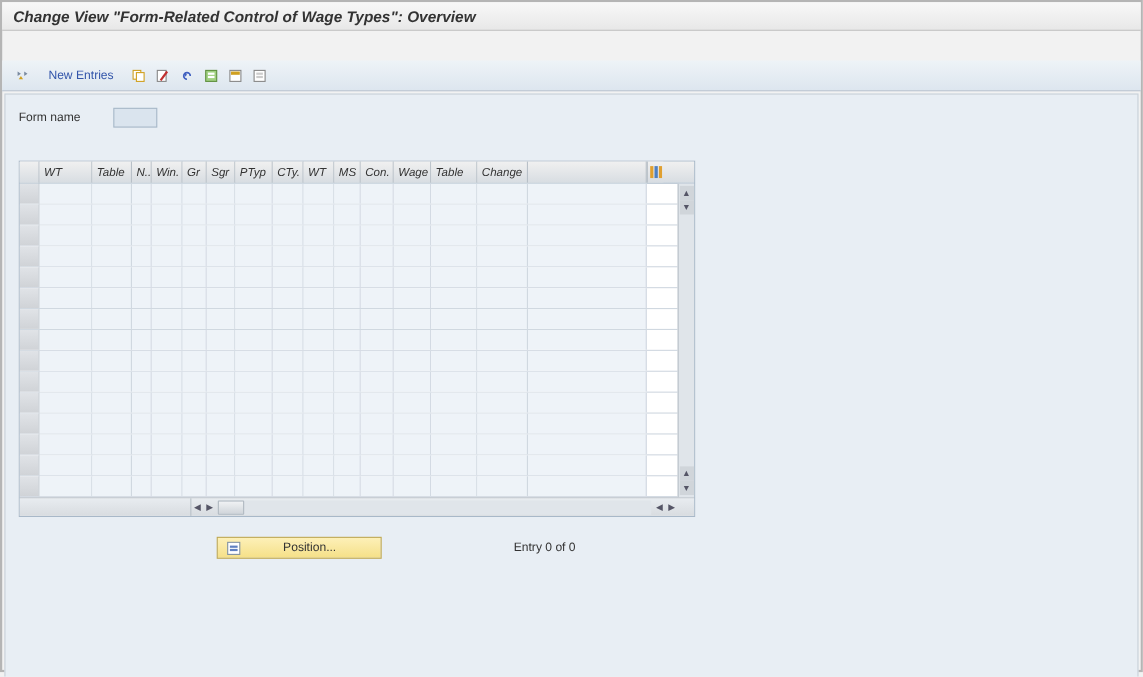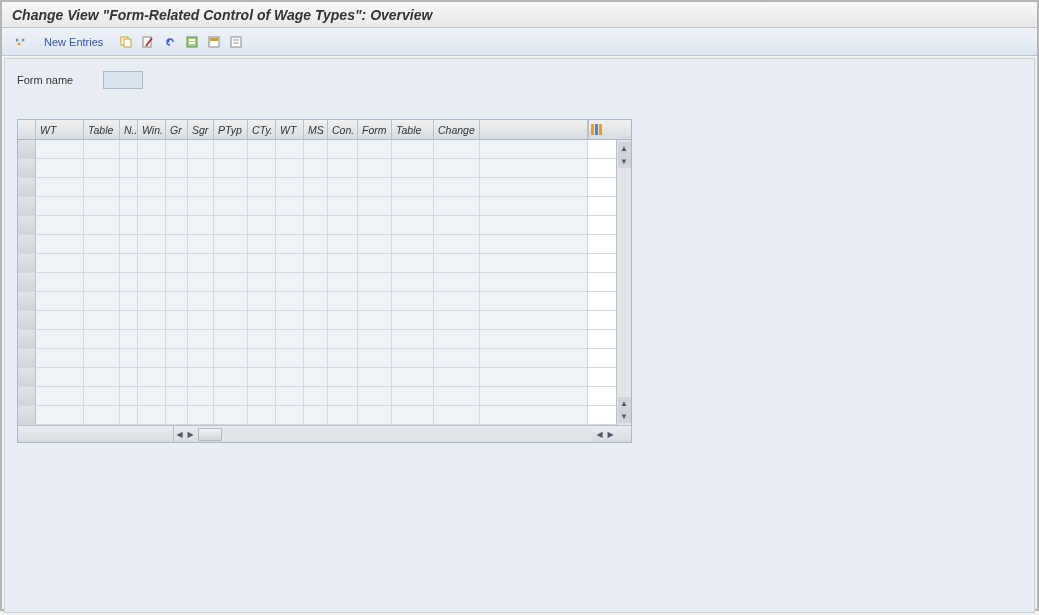--- a/index.html
+++ b/index.html
@@ -34,20 +34,21 @@
       color: #333;
     }
     .toolbar {
       background: linear-gradient(to bottom, #eef3f7, #dde6ef);
       padding: 3px 10px;
       border-bottom: 1px solid #b8c4d0;
       height: 28px;
       display: flex;
       align-items: center;
       gap: 4px;
+      margin-top: 27px;
     }
     .toolbar-icon {
       width: 18px;
       height: 18px;
       cursor: pointer;
       display: inline-flex;
       align-items: center;
       justify-content: center;
       border: 1px solid transparent;
     }
@@ -327,21 +328,21 @@
         <div class="grid-header-cell c-table">Table</div>
         <div class="grid-header-cell c-n">N..</div>
         <div class="grid-header-cell c-win">Win.</div>
         <div class="grid-header-cell c-gr">Gr</div>
         <div class="grid-header-cell c-sgr">Sgr</div>
         <div class="grid-header-cell c-ptyp">PTyp</div>
         <div class="grid-header-cell c-cty">CTy.</div>
         <div class="grid-header-cell c-wt2">WT</div>
         <div class="grid-header-cell c-ms">MS</div>
         <div class="grid-header-cell c-con">Con.</div>
-        <div class="grid-header-cell c-rule">Form</div>
+        <div class="grid-header-cell c-rule">Wage</div>
         <div class="grid-header-cell c-splits">Table</div>
         <div class="grid-header-cell c-dsplit">Change</div>
         <div class="grid-header-cell c-blank"></div>
         <div class="config-col">
           <svg class="config-icon-svg" viewBox="0 0 11 11">
               <rect x="0" y="0" width="3" height="11" fill="#e0a030"></rect>
               <rect x="4" y="0" width="3" height="11" fill="#5080c0"></rect>
               <rect x="8" y="0" width="3" height="11" fill="#e0a030"></rect>
             </svg>
         </div>
@@ -639,14 +640,27 @@
         <div class="hscroll-track">
           <div class="hscroll-thumb"></div>
         </div>
         <div class="hscroll-right-group">
           <div class="hscroll-btn">◀</div>
           <div class="hscroll-btn">▶</div>
         </div>
       </div>
     </div>
 
+    <div class="bottom-controls">
+      <button class="position-btn">
+        <span class="position-icon">
+          <svg width="13" height="13" viewBox="0 0 13 13">
+              <rect x="1" y="1" width="11" height="11" fill="#fff" stroke="#8090a0"></rect>
+              <rect x="3" y="4" width="7" height="2" fill="#6080c0"></rect>
+              <rect x="3" y="7" width="7" height="2" fill="#6080c0"></rect>
+            </svg>
+        </span>
+        <span style="flex:1;text-align:center">Position...</span>
+      </button>
+      <span class="entry-text">Entry 0 of 0</span>
+    </div>
   </div>
 </div>
 
 </body></html>

